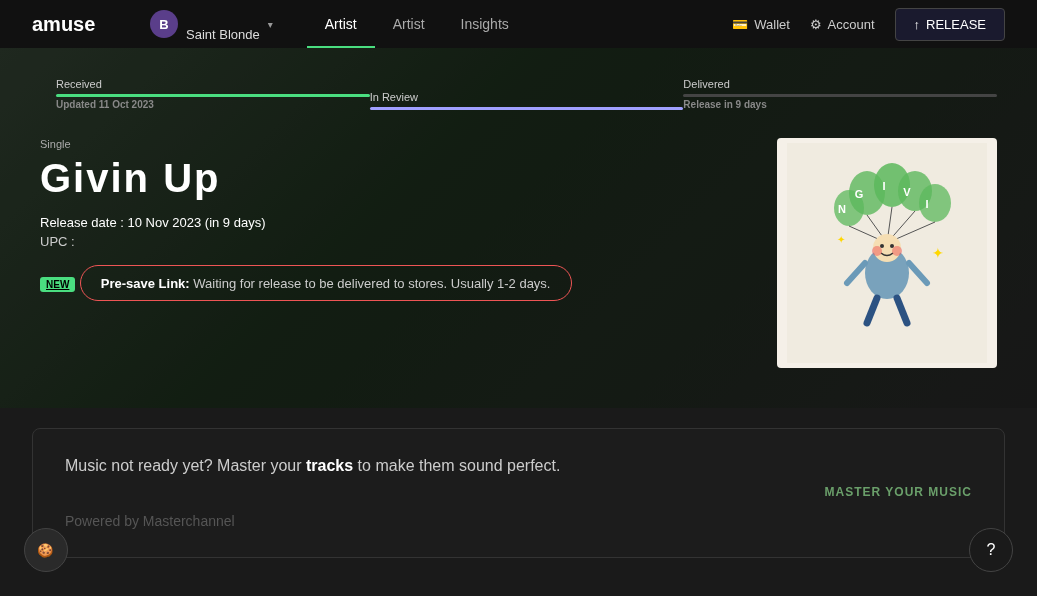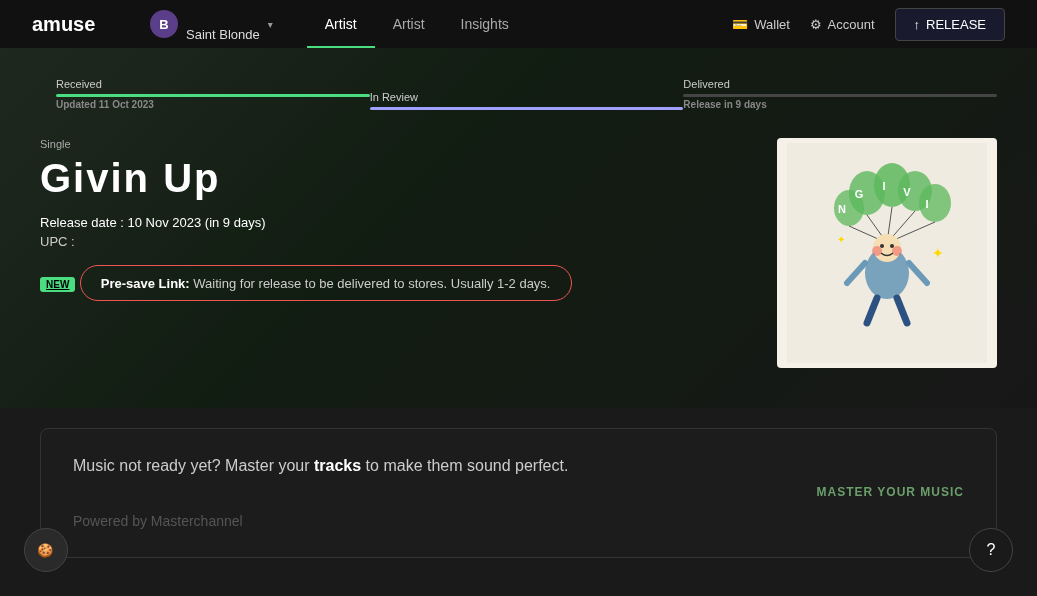--- a/index.html
+++ b/index.html
@@ -77,21 +77,21 @@
     
     .hero-artwork {
       width: 220px; height: 230px; border-radius: 4px; overflow: hidden;
       background: #f5f0e8; display: flex; align-items: center; justify-content: center;
       margin-left: 30px; flex-shrink: 0;
     }
     .artwork-placeholder { width: 100%; height: 100%; display: flex; align-items: center; justify-content: center; }
 
     
     .master-section {
-      background: #1c1c1c; border: 1px solid #333; border-radius: 8px; margin: 20px 40px;
+      background: #1c1c1c; border: 1px solid #333; border-radius: 8px; margin: 20px 32px;
       padding: 28px 32px;
     }
     .master-title { font-size: 16px; color: #ccc; font-weight: 400; margin-bottom: 10px; }
     .master-title strong { color: #fff; }
     .master-link { font-size: 12px; color: #6a9f6a; text-transform: uppercase; letter-spacing: 1px; font-weight: 600; cursor: pointer; margin-bottom: 14px; display: block; text-align: right; }
     .powered-by { font-size: 14px; color: #555; }
 
     
     .in-progress-section { padding: 20px 40px; }
     .in-progress-title { font-size: 22px; font-weight: 700; margin-bottom: 6px; }

